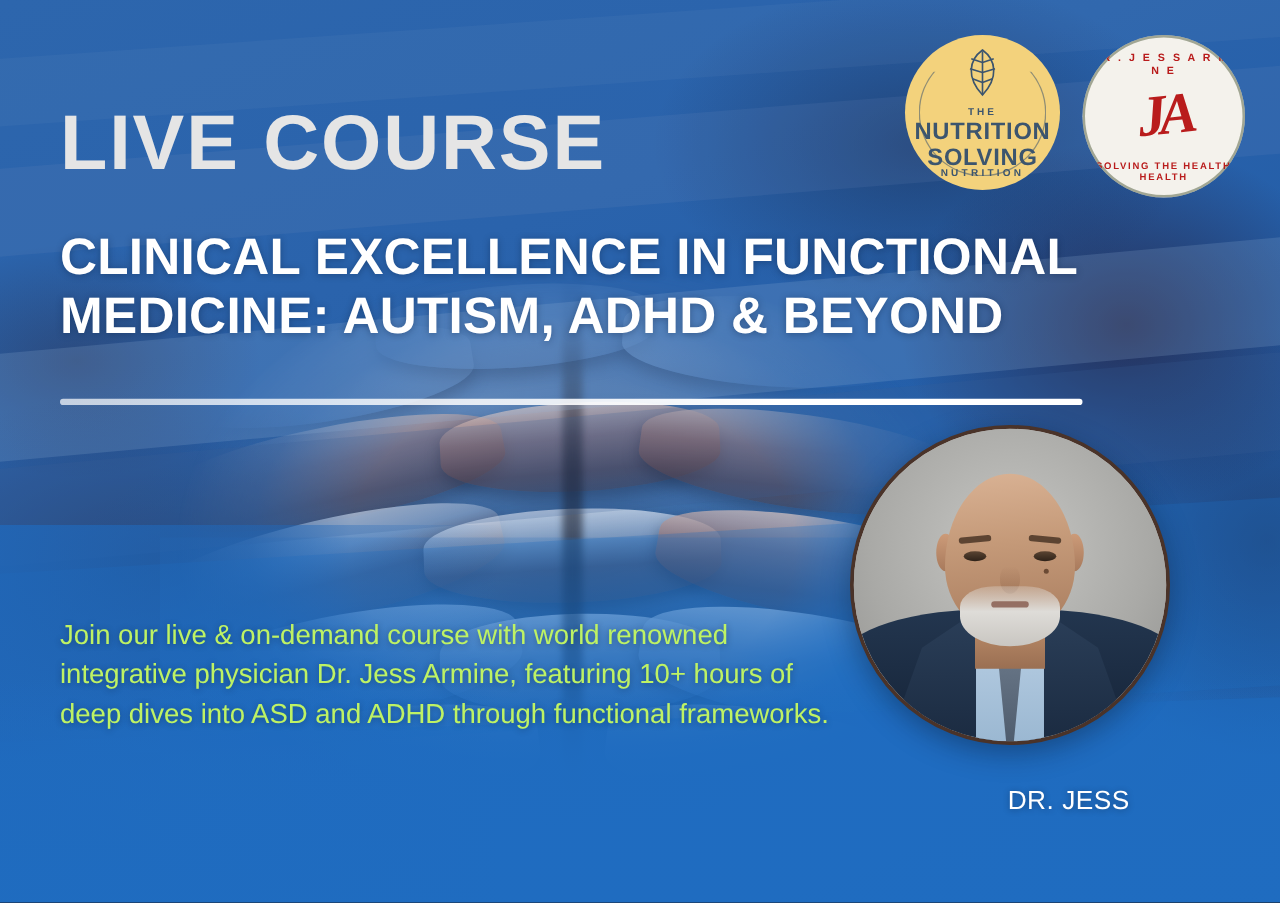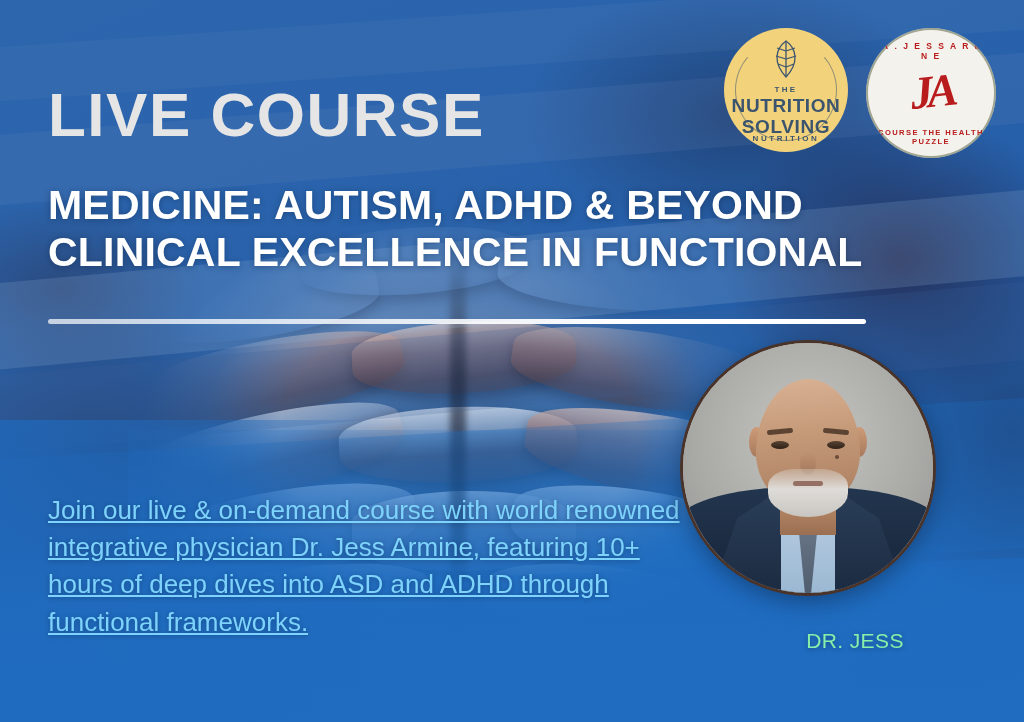--- a/index.html
+++ b/index.html
@@ -163,24 +163,23 @@
   }
   .divider{
     position:absolute; left:48px; top:319px;
     width:818px; height:5px;
     background:linear-gradient(90deg, rgba(255,255,255,.70) 0%, rgba(255,255,255,.85) 45%, #ffffff 70%, #ffffff 100%);
     border-radius:3px;
   }
   .blurb{
     position:absolute; left:48px; top:492px;
     width:640px;
-    font-size:26px; font-weight:400; line-height:1.43;
-    color:#7dd3fc;
+    font-size:22px; font-weight:400; line-height:1.43;
+    color:#bef264;
     text-shadow:0 1px 5px rgba(10,24,48,.38);
-    text-decoration:underline;
   }
   .date{
     position:absolute; left:48px; top:658px;
     font-size:23px; font-weight:400;
     color:#f2f6fb;
     text-shadow:0 1px 5px rgba(10,24,48,.38);
   }
 
   
   .portrait{
@@ -244,21 +243,21 @@
     position:absolute; bottom:0; width:70px; height:104px;
     background:linear-gradient(180deg,#2b3f59,#1b2b41);
   }
   .p-lapel-l{ left:28px; clip-path:polygon(100% 0, 38% 28%, 0 100%, 100% 100%); }
   .p-lapel-r{ right:28px; clip-path:polygon(0 0, 62% 28%, 100% 100%, 0 100%); }
 
   .portrait-caption{
     position:absolute; left:740px; top:628px; width:230px;
     text-align:center;
     font-size:21px; font-weight:400; line-height:1.25;
-    color:#86efac; letter-spacing:.4px;
+    color:#ffffff; letter-spacing:.4px;
     text-shadow:0 1px 5px rgba(10,24,48,.4);
   }
 </style>
 </head>
 <body>
 
 <div class="banner">
 
   <div class="bg-base"></div>
   <div class="bg-smoke"></div>
@@ -315,30 +314,30 @@
       <div class="l-main">
         <div>NUTRITION</div>
         <div>SOLVING</div>
       </div>
       <div class="l-collective">NUTRITION</div>
     </div>
 
     <div class="logo-ja">
       <div class="ja-top">D R . J E S S   A R M I N E</div>
       <div class="ja-mono">JA</div>
-      <div class="ja-bottom">COURSE THE HEALTH PUZZLE</div>
+      <div class="ja-bottom">SOLVING THE HEALTH HEALTH</div>
     </div>
 
   </div>
 
   <div class="live">LIVE COURSE</div>
 
   <div class="headline">
+    <div>CLINICAL EXCELLENCE IN FUNCTIONAL</div>
     <div>MEDICINE: AUTISM, ADHD &amp; BEYOND</div>
-    <div>CLINICAL EXCELLENCE IN FUNCTIONAL</div>
   </div>
 
   <div class="divider"></div>
 
   <div class="blurb">Join our live &amp; on-demand course with world renowned integrative physician Dr. Jess Armine, featuring 10+ hours of deep dives into ASD and ADHD through functional frameworks.</div>
 
 
   <div class="portrait">
     <div class="p-bg"></div>
     <div class="p-suit"></div>

